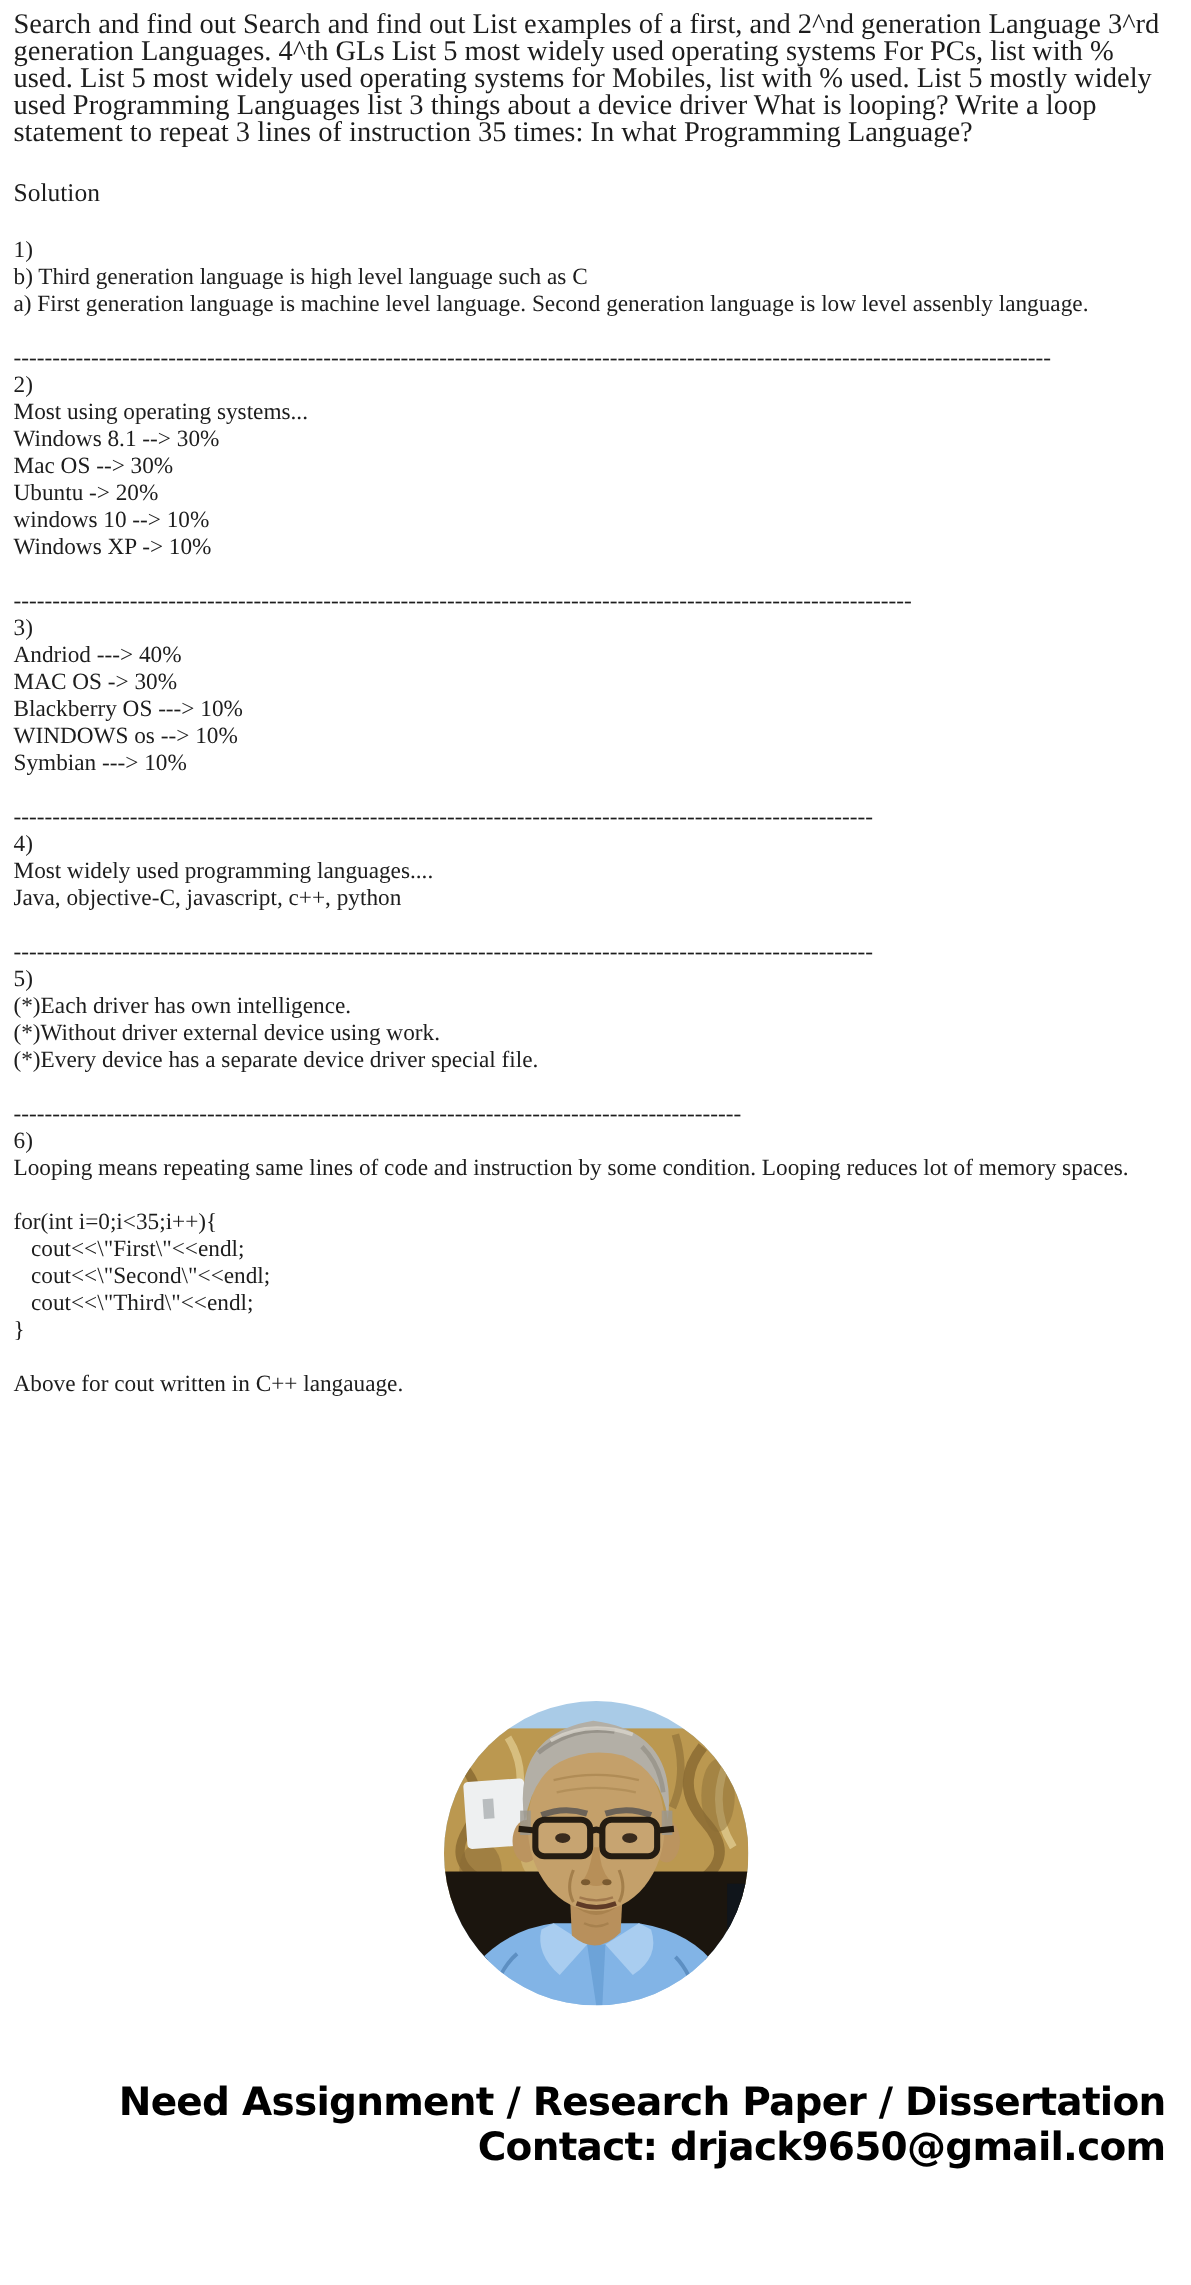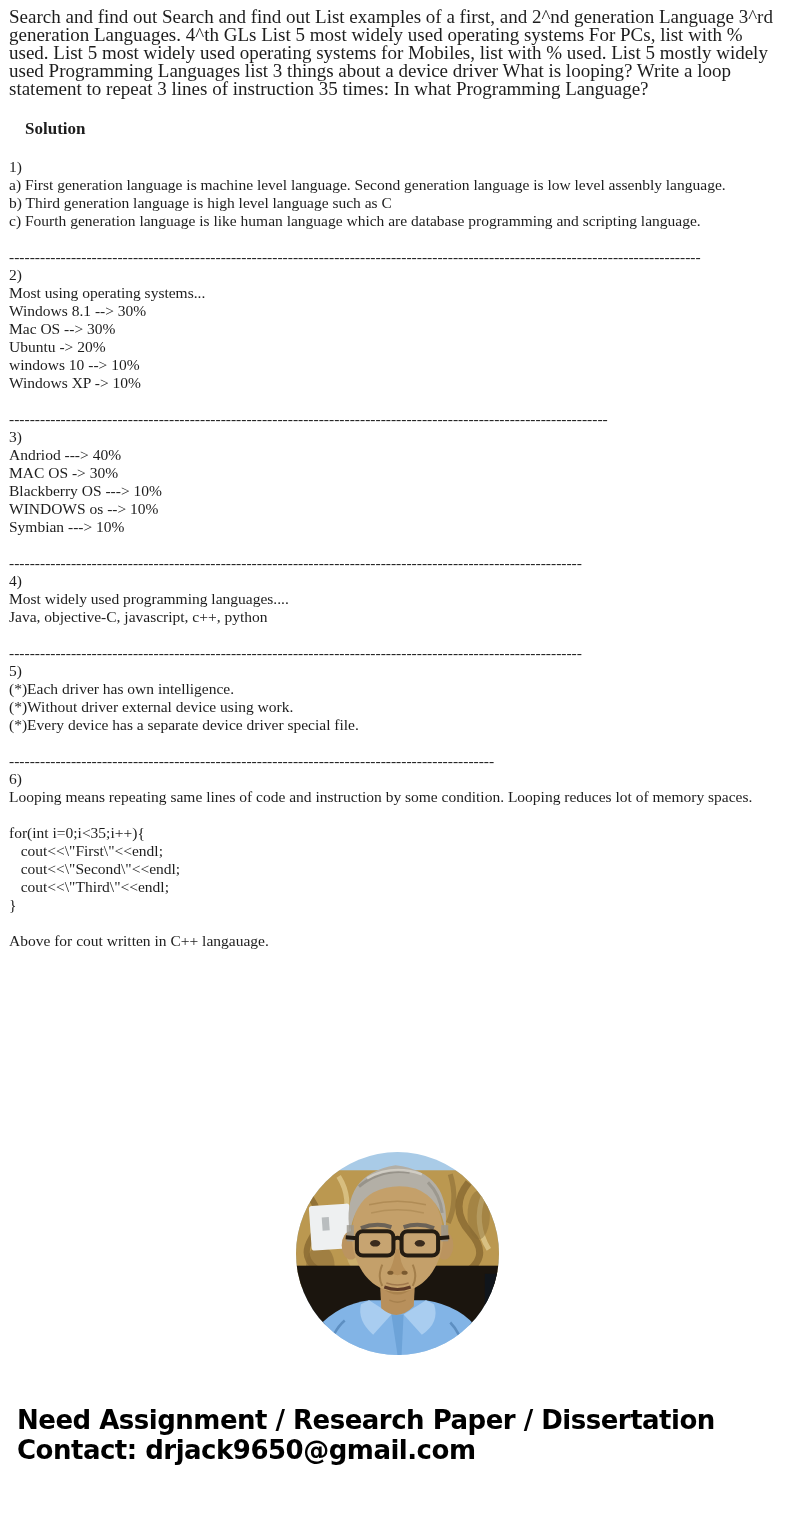--- a/index.html
+++ b/index.html
@@ -7,54 +7,53 @@
     width:794px; height:1523px; overflow:hidden;
     background:#ffffff; color:#1d1d1d;
     font-family:"Liberation Serif","DejaVu Serif",serif;
   }
   .doc { padding:8px 9px 0 9px; }
   .question {
     margin:0; width:777px;
     font-size:19px; line-height:18px;
   }
   .solution-heading {
-    font-size:17px; line-height:20px; font-weight:bold;
-    margin:21px 0 19px 16px;
+    font-size:17px; line-height:20px; font-weight:normal;
+    margin:21px 0 19px 0;
   }
   .body-lines { font-size:15.5px; line-height:18px; width:777px; }
   .line { white-space:pre-wrap; min-height:18px; }
   .avatar-wrap {
     margin-top:202px;
     display:flex; justify-content:center;
   }
   .avatar-wrap svg { display:block; }
   .footer {
     margin-top:50px;
-    text-align:left;
+    text-align:right;
     font-family:"DejaVu Sans","Liberation Sans",sans-serif;
     font-weight:bold; font-size:26px; line-height:30px;
     letter-spacing:-0.5px; color:#000;
   }
   .footer-line { margin:0 auto; max-width:760px; }
 </style>
 </head>
 <body>
 
 <div class="doc">
   <p class="question">Search and find out Search and find out List examples of a first, and 2^nd generation Language 3^rd generation Languages. 4^th GLs List 5 most widely used operating systems For PCs, list with % used. List 5 most widely used operating systems for Mobiles, list with % used. List 5 mostly widely used Programming Languages list 3 things about a device driver What is looping? Write a loop statement to repeat 3 lines of instruction 35 times: In what Programming Language?</p>
   <div class="solution-heading">Solution</div>
   <div class="body-lines">
 
       <div class="line">1)</div>
 
+      <div class="line">b) Third generation language is high level language such as C</div>
+
       <div class="line">a) First generation language is machine level language. Second generation language is low level assenbly language.</div>
 
-      <div class="line">b) Third generation language is high level language such as C</div>
-
-      <div class="line">c) Fourth generation language is like human language which are database programming and scripting language.</div>
 
       <div class="line"></div>
 
       <div class="line">--------------------------------------------------------------------------------------------------------------------------------------</div>
 
       <div class="line">2)</div>
 
       <div class="line">Most using operating systems...</div>
 
       <div class="line">Windows 8.1 --&gt; 30%</div>

